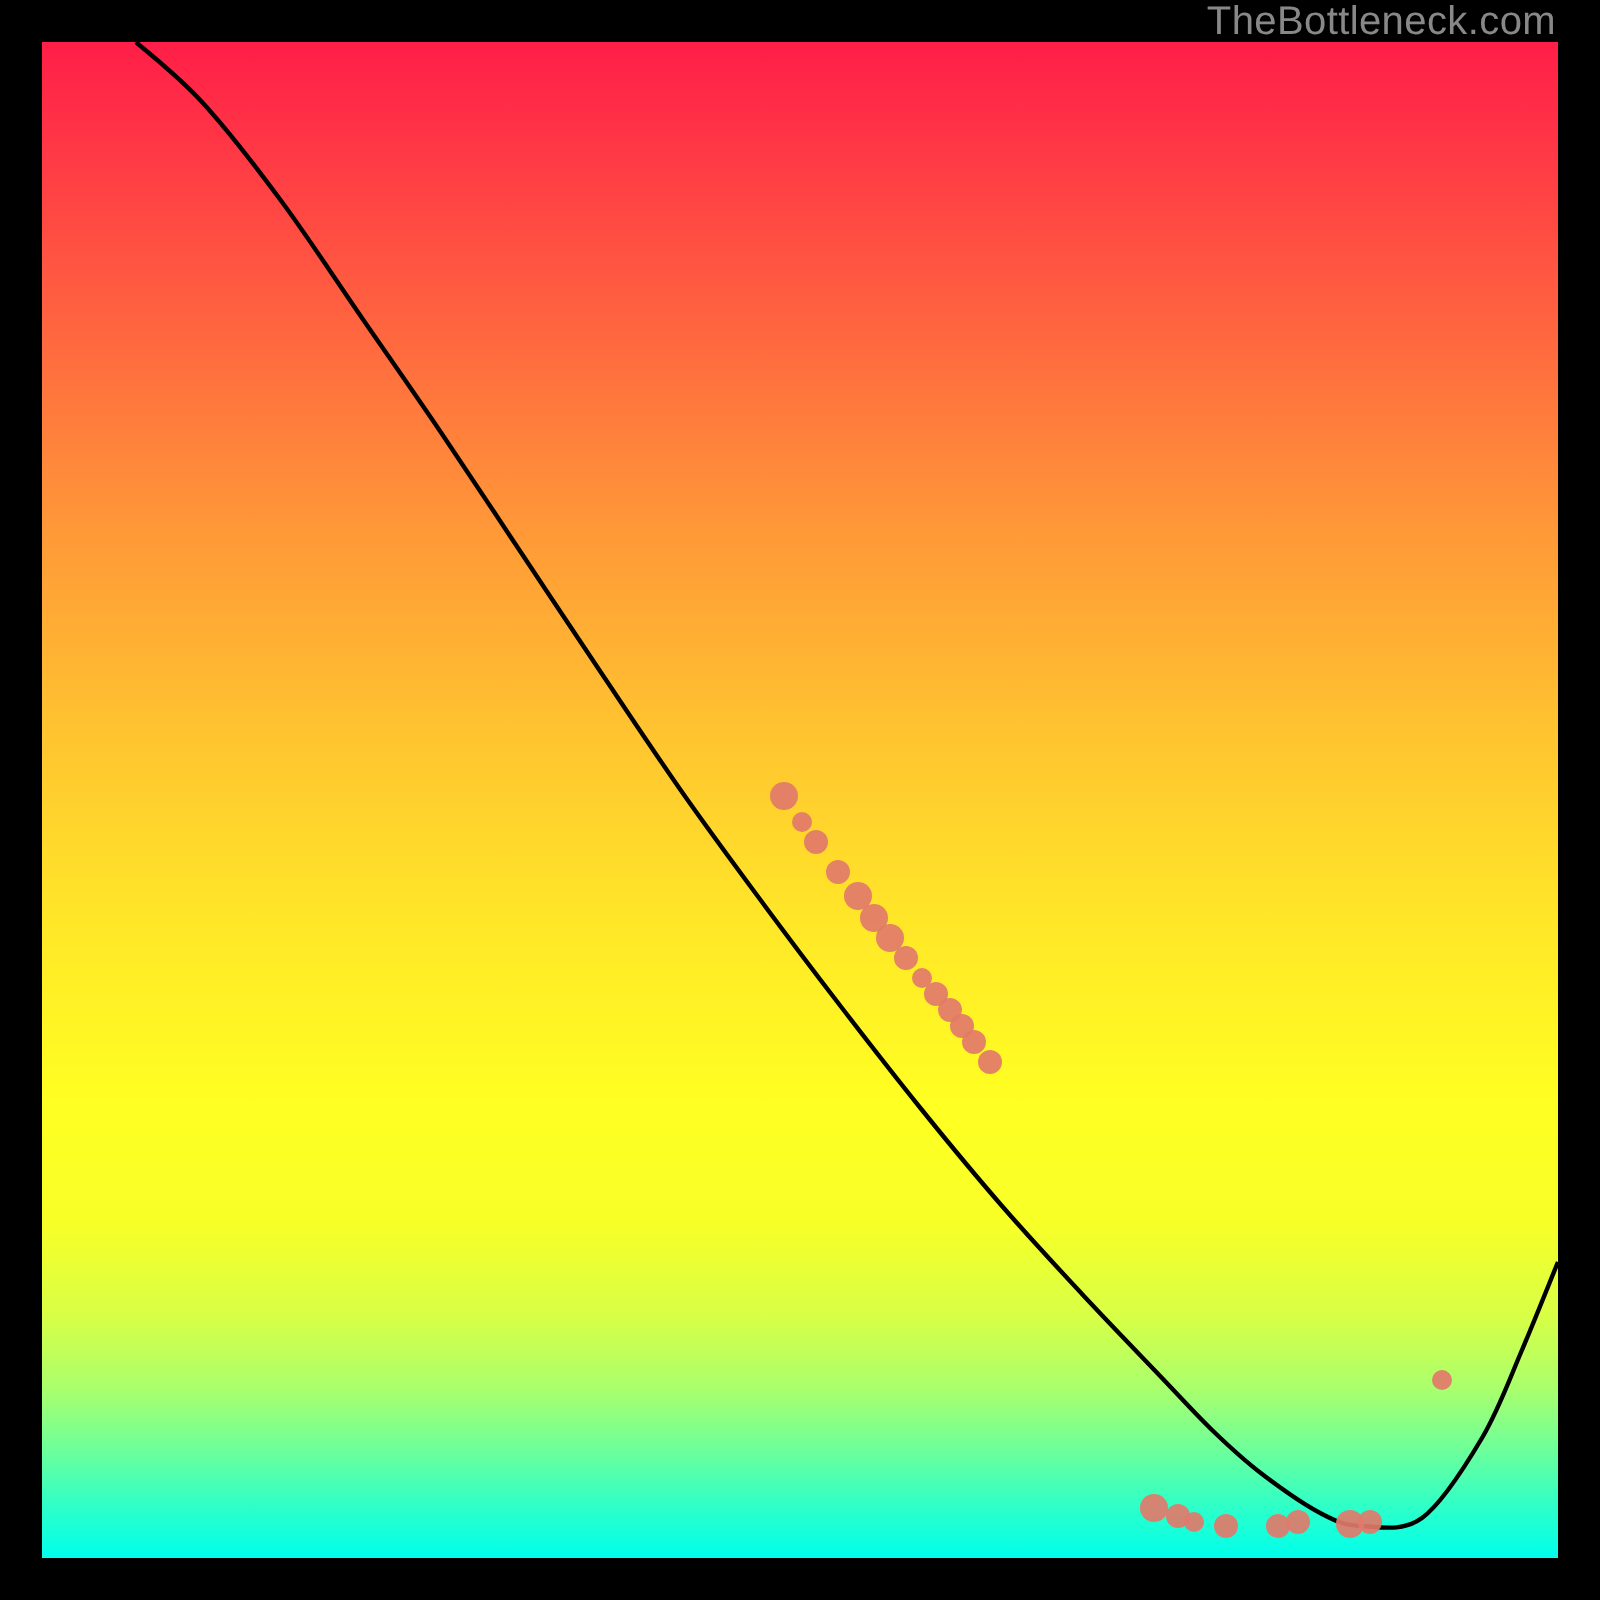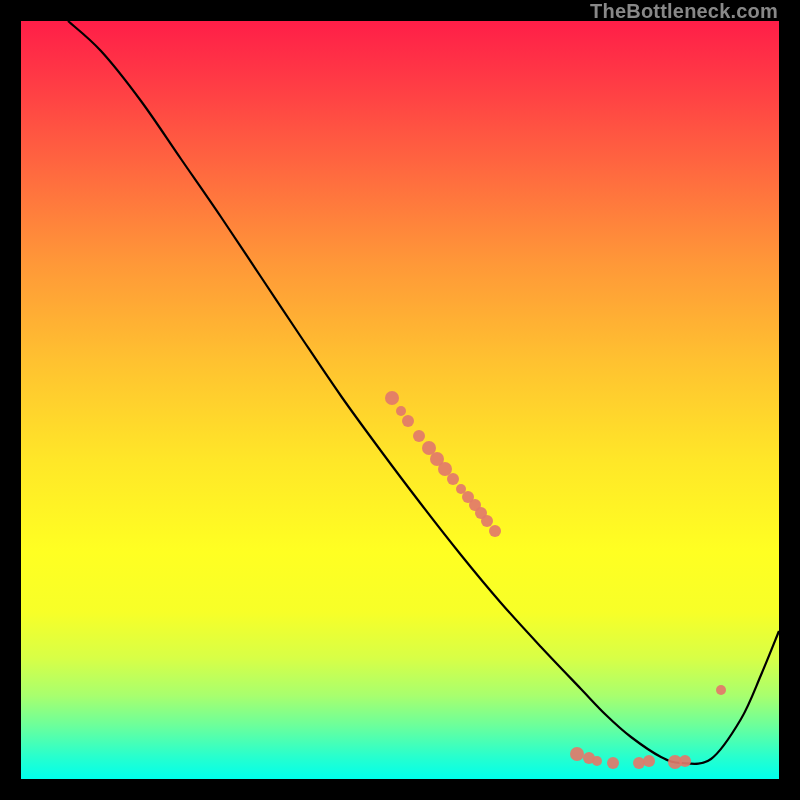--- a/index.html
+++ b/index.html
@@ -1,17 +1,17 @@
 <!DOCTYPE html>
 <html><head>
 <meta charset="utf-8">
 <style>
   * { margin: 0; padding: 0; box-sizing: border-box; }
   html, body { width: 800px; height: 800px; background: #000; overflow: hidden; }
-  .wrap { position: relative; width: 800px; height: 800px; background: #000; font-weight: bold; }
+  .wrap { position: relative; width: 800px; height: 800px; background: #000; }
   .plot {
     position: absolute;
     left: 21px;
     top: 21px;
     width: 758px;
     height: 758px;
     background: linear-gradient(to bottom,
       #ff1e48 0%,
       #ff3b45 8%,
       #ff6a3f 20%,

